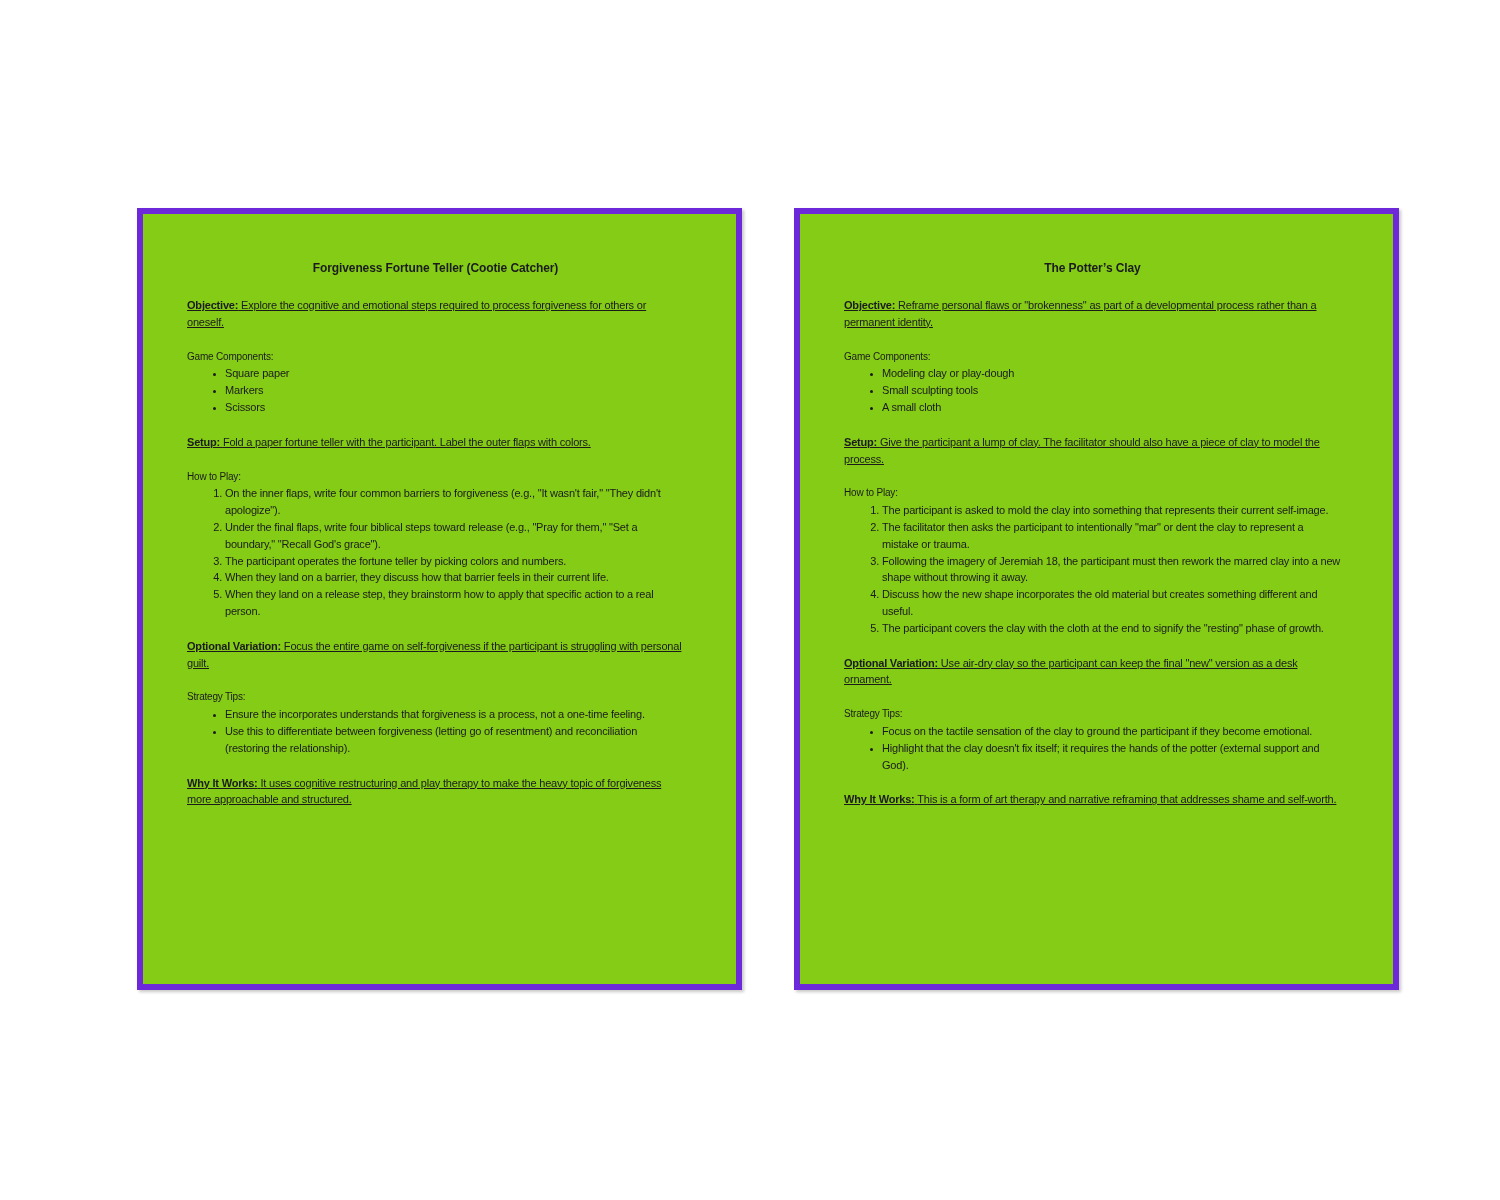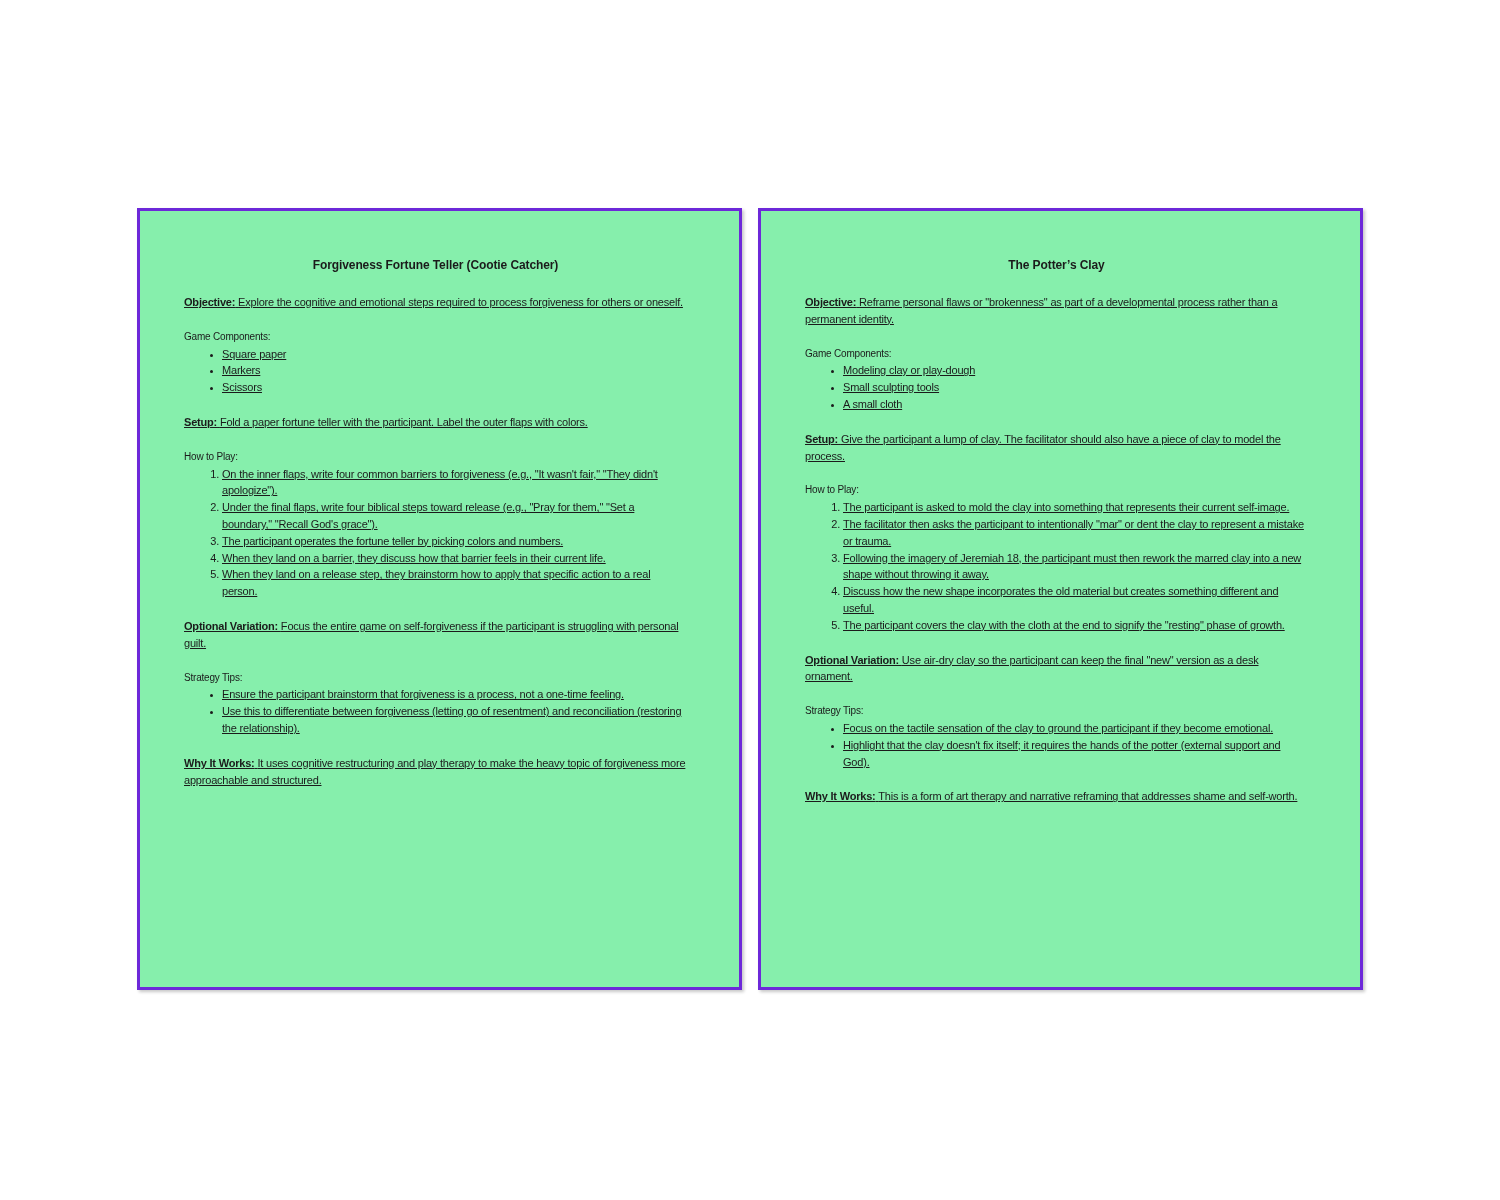--- a/index.html
+++ b/index.html
@@ -13,49 +13,48 @@
     background: #ffffff;
     font-family: "Liberation Sans", sans-serif;
     color: #1b1b1b;
     overflow: hidden;
   }
   .doc-page {
     position: absolute;
     top: 208px;
     width: 605px;
     height: 782px;
-    background: #86efac;
-    border: 3px solid #6d28d9;
+    background: #84cc16;
+    border: 6px solid #6d28d9;
     box-shadow: 2px 2px 3px rgba(0,0,0,0.22);
     padding: 45px 52px 0 44px;
     font-size: 11px;
     line-height: 16.8px;
     letter-spacing: -0.2px;
   }
   .doc-page.page-1 { left: 137px; }
-  .doc-page.page-2 { left: 758px; }
+  .doc-page.page-2 { left: 794px; }
   .page-title {
     font-size: 12px;
     font-weight: bold;
     text-align: center;
     line-height: 18px;
     margin-bottom: 20px;
     letter-spacing: -0.1px;
   }
   .para { margin-bottom: 18px; text-decoration: underline; }
   .block { margin-bottom: 18px; }
   .lbl { font-weight: bold; }
   .heading { font-size: 10px; font-weight: normal; line-height: 16.8px; }
   ul.doc-list, ol.doc-list {
     margin: 0;
     padding-left: 38px;
   }
   ul.doc-list li, ol.doc-list li {
     padding-left: 0;
-    text-decoration: underline;
   }
   ul.doc-list li::marker { font-size: 9px; }
 </style>
 </head>
 <body>
 
 <div class="canvas">
 
   <div class="doc-page page-1">
     <h1 class="page-title">Forgiveness Fortune Teller (Cootie Catcher)</h1>
@@ -91,21 +90,21 @@
     </div>
 
     <p class="para">
       <span class="lbl">Optional Variation:</span>
       <span>Focus the entire game on self-forgiveness if the participant is struggling with personal guilt.</span>
     </p>
 
     <div class="block">
       <h2 class="heading">Strategy Tips:</h2>
       <ul class="doc-list">
-        <li>Ensure the participant brainstorm that forgiveness is a process, not a one-time feeling.</li>
+        <li>Ensure the incorporates understands that forgiveness is a process, not a one-time feeling.</li>
         <li>Use this to differentiate between forgiveness (letting go of resentment) and reconciliation (restoring the relationship).</li>
       </ul>
     </div>
 
     <p class="para">
       <span class="lbl">Why It Works:</span>
       <span>It uses cognitive restructuring and play therapy to make the heavy topic of forgiveness more approachable and structured.</span>
     </p>
 
   </div>

